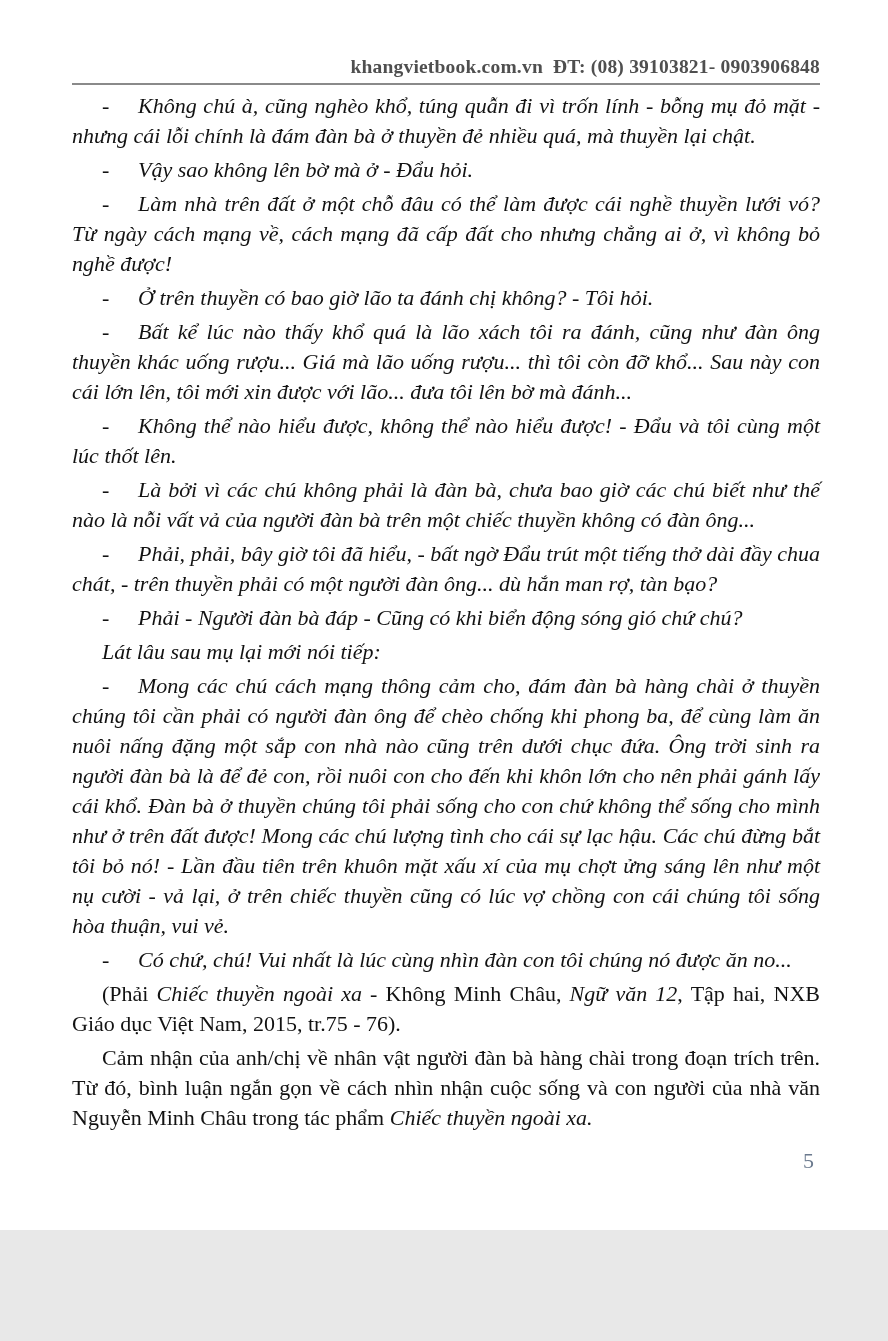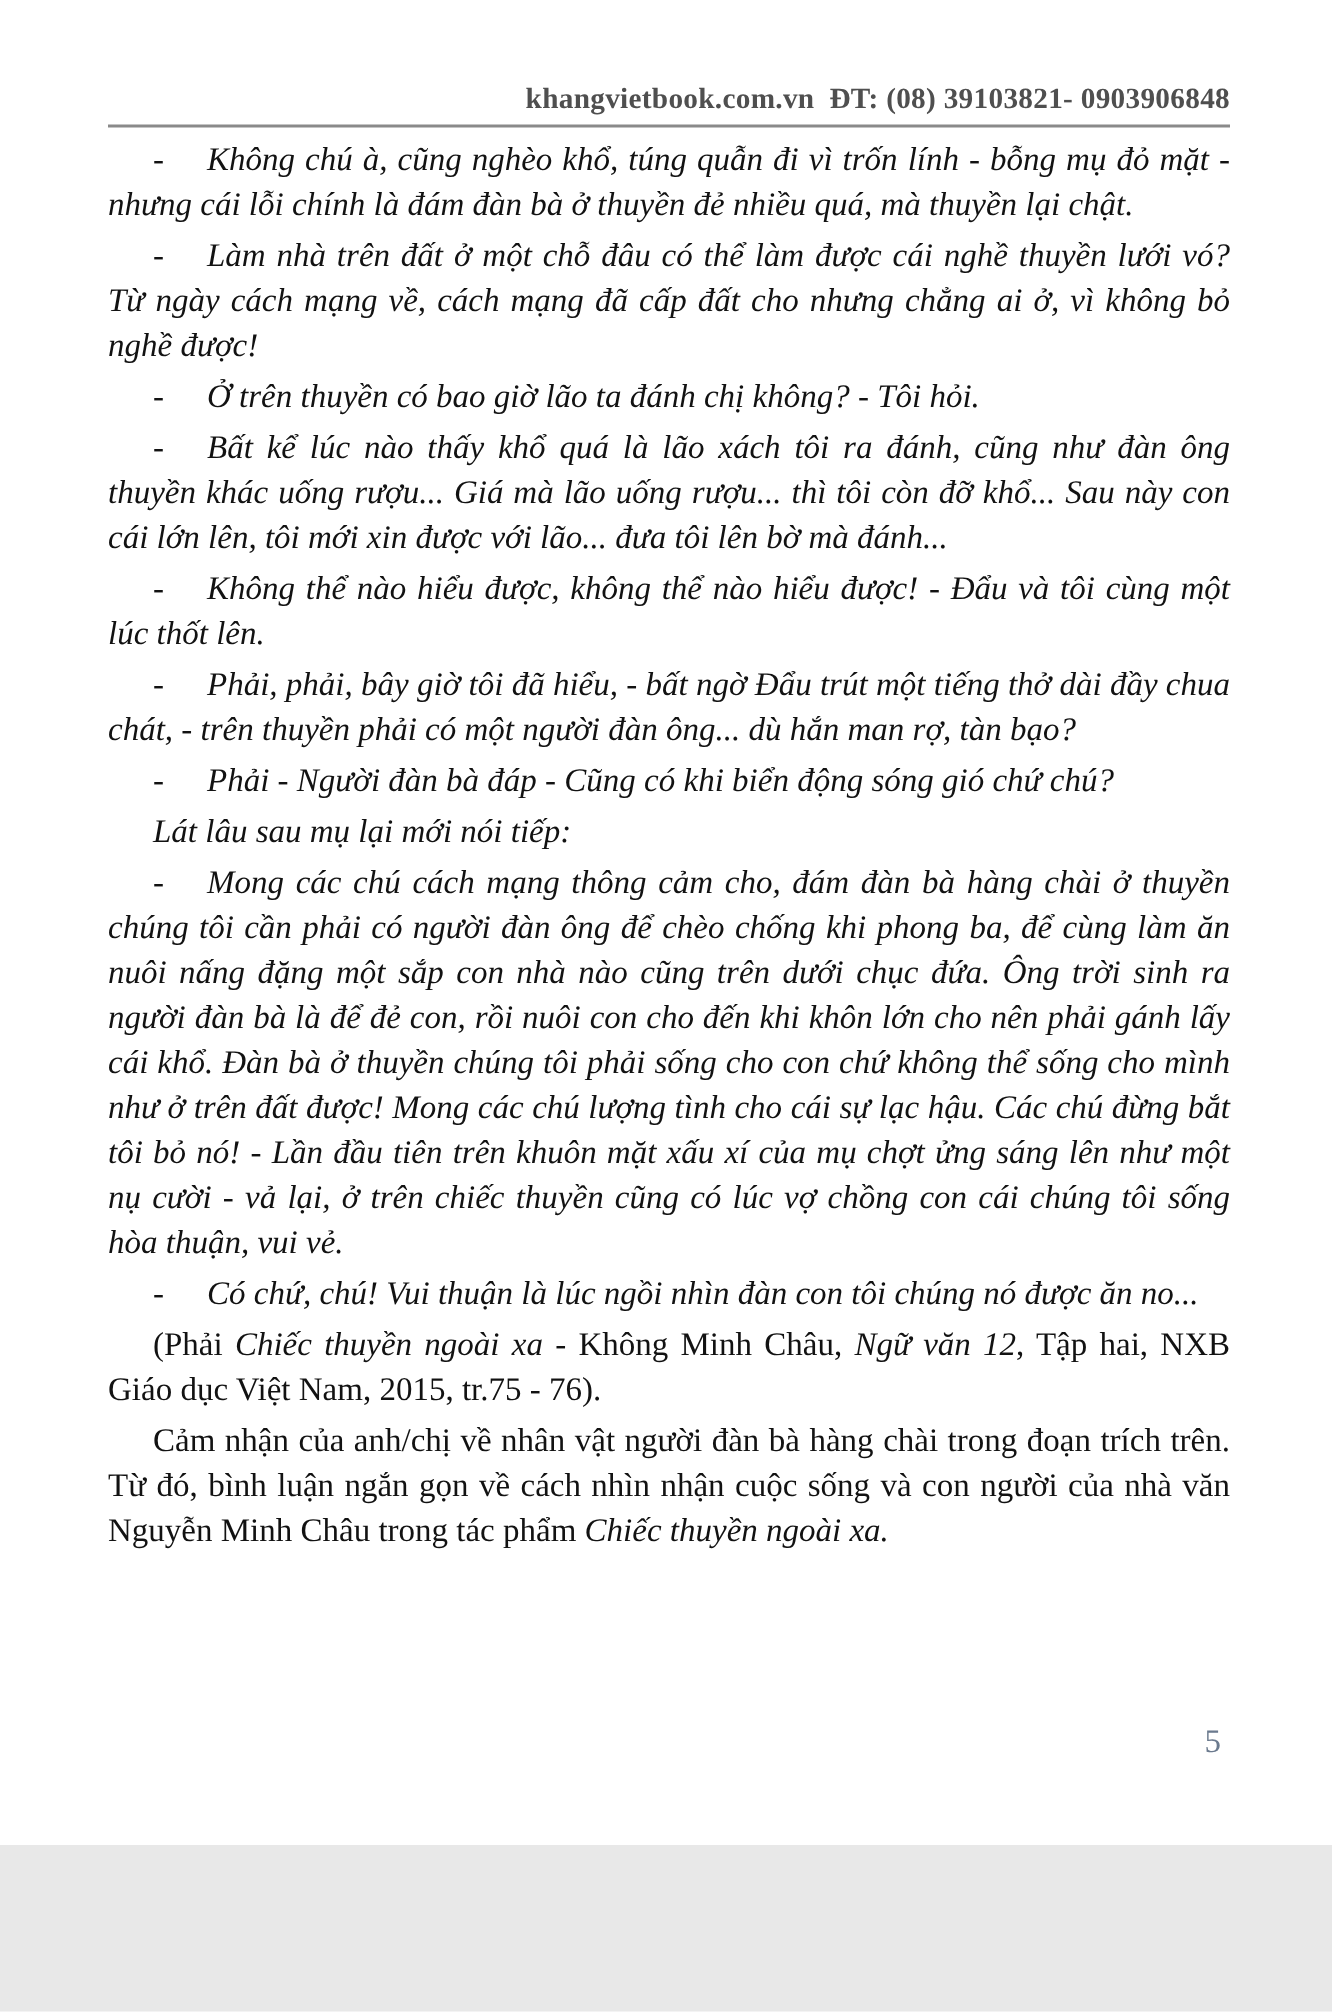--- a/index.html
+++ b/index.html
@@ -56,40 +56,42 @@
 <div class="page">
 
   <div class="header">
     <span>khangvietbook.com.vn</span><span class="phone">ĐT: (08) 39103821- 0903906848</span>
   </div>
 
   <div class="body-text">
 
     <p class="dlg"><span class="dash">-</span><span>Không chú à, cũng nghèo khổ, túng quẫn đi vì trốn lính - bỗng mụ đỏ mặt - nhưng cái lỗi chính là đám đàn bà ở thuyền đẻ nhiều quá, mà thuyền lại chật.</span></p>
 
+    <p class="dlg"><span class="dash">-</span><span>Vậy sao không lên bờ mà ở - Đẩu hỏi.</span></p>
 
     <p class="dlg"><span class="dash">-</span><span>Làm nhà trên đất ở một chỗ đâu có thể làm được cái nghề thuyền lưới vó? Từ ngày cách mạng về, cách mạng đã cấp đất cho nhưng chẳng ai ở, vì không bỏ nghề được!</span></p>
 
     <p class="dlg"><span class="dash">-</span><span>Ở trên thuyền có bao giờ lão ta đánh chị không? - Tôi hỏi.</span></p>
 
     <p class="dlg"><span class="dash">-</span><span>Bất kể lúc nào thấy khổ quá là lão xách tôi ra đánh, cũng như đàn ông thuyền khác uống rượu... Giá mà lão uống rượu... thì tôi còn đỡ khổ... Sau này con cái lớn lên, tôi mới xin được với lão... đưa tôi lên bờ mà đánh...</span></p>
 
     <p class="dlg"><span class="dash">-</span><span>Không thể nào hiểu được, không thể nào hiểu được! - Đẩu và tôi cùng một lúc thốt lên.</span></p>
 
+    <p class="dlg"><span class="dash">-</span><span>Là bởi vì các chú không phải là đàn bà, chưa bao giờ các chú biết như thế nào là nỗi vất vả của người đàn bà trên một chiếc thuyền không có đàn ông...</span></p>
 
     <p class="dlg"><span class="dash">-</span><span>Phải, phải, bây giờ tôi đã hiểu, - bất ngờ Đẩu trút một tiếng thở dài đầy chua chát, - trên thuyền phải có một người đàn ông... dù hắn man rợ, tàn bạo?</span></p>
 
     <p class="dlg"><span class="dash">-</span><span>Phải - Người đàn bà đáp - Cũng có khi biển động sóng gió chứ chú?</span></p>
 
     <p class="dlg"><span>Lát lâu sau mụ lại mới nói tiếp:</span></p>
 
     <p class="dlg"><span class="dash">-</span><span>Mong các chú cách mạng thông cảm cho, đám đàn bà hàng chài ở thuyền chúng tôi cần phải có người đàn ông để chèo chống khi phong ba, để cùng làm ăn nuôi nấng đặng một sắp con nhà nào cũng trên dưới chục đứa. Ông trời sinh ra người đàn bà là để đẻ con, rồi nuôi con cho đến khi khôn lớn cho nên phải gánh lấy cái khổ. Đàn bà ở thuyền chúng tôi phải sống cho con chứ không thể sống cho mình như ở trên đất được! Mong các chú lượng tình cho cái sự lạc hậu. Các chú đừng bắt tôi bỏ nó! - Lần đầu tiên trên khuôn mặt xấu xí của mụ chợt ửng sáng lên như một nụ cười - vả lại, ở trên chiếc thuyền cũng có lúc vợ chồng con cái chúng tôi sống hòa thuận, vui vẻ.</span></p>
 
 
-    <p class="dlg"><span class="dash">-</span><span>Có chứ, chú! Vui thuận là lúc ngồi nhìn đàn con tôi chúng nó được ăn no...</span></p>
+    <p class="dlg"><span class="dash">-</span><span>Có chứ, chú! Vui nhất là lúc cùng nhìn đàn con tôi chúng nó được ăn no...</span></p>
 
     <p class="citation"><span>(Phải </span><span class="it">Chiếc thuyền ngoài xa</span><span> - Không Minh Châu, </span><span class="it">Ngữ văn 12</span><span>, Tập hai, NXB Giáo dục Việt Nam, 2015, tr.75 - 76).</span></p>
 
     <p class="prompt"><span>Cảm nhận của anh/chị về nhân vật người đàn bà hàng chài trong đoạn trích trên. Từ đó, bình luận ngắn gọn về cách nhìn nhận cuộc sống và con người của nhà văn Nguyễn Minh Châu trong tác phẩm </span><span class="it">Chiếc thuyền ngoài xa.</span></p>
 
   </div>
 
   <div class="page-number">5</div>
 
 </div>

